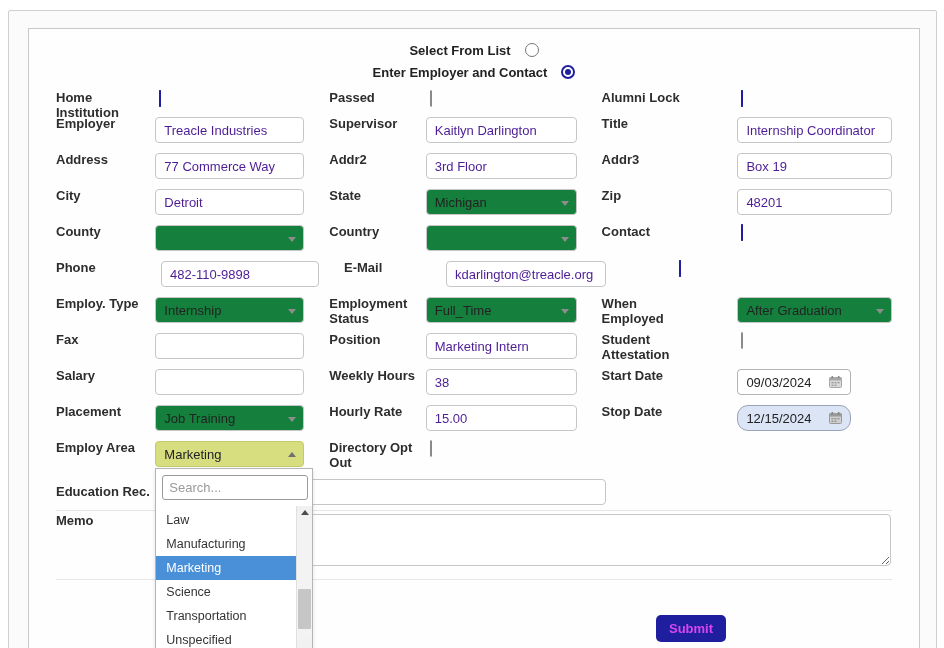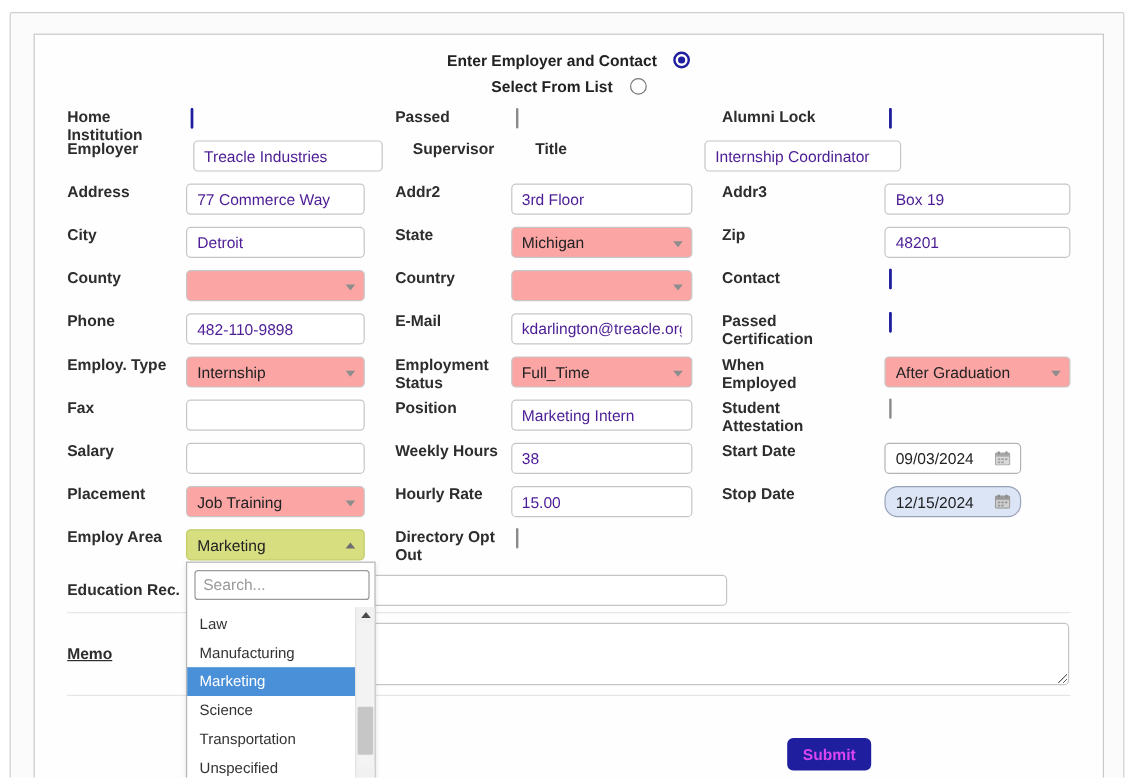--- a/index.html
+++ b/index.html
@@ -39,21 +39,21 @@
   .l2{width:102px;}
   .f2{width:160px;margin-right:25px;}
   .l3{width:97px;}
   .f3{width:164px;margin-left:44px;}
   .lbl{font-weight:700;color:#2d2d2d;line-height:1.15;padding-right:6px;}
   .ti{
     width:100%;height:26px;border:1px solid #c6c6c6;border-radius:4px;
     padding:0 8px;font-family:inherit;font-size:13px;color:#4c1d95;background:#fff;outline:none;
   }
   .sel{
-    position:relative;height:26px;border:1px solid #c6c6c6;border-radius:4px;background:#fca5a5;
+    position:relative;height:26px;border:1px solid #c6c6c6;border-radius:4px;background:#15803d;
     display:flex;align-items:center;padding:0 18px 0 8px;color:#222;cursor:default;
   }
   .sel::after{
     content:"";position:absolute;right:7px;top:11px;
     border-left:4px solid transparent;border-right:4px solid transparent;border-top:5px solid #8d8d8d;
   }
   .sel.open{background:var(--select-active);border-color:#c2cb66;}
   .sel.open::after{border-top:none;border-bottom:5px solid #6f6f6f;top:10px;}
   .cb{width:14px;height:14px;border:1px solid #8a8a8a;border-radius:3px;background:#fff;position:relative;margin-left:4px;flex:0 0 auto;}
   .cb.checked{background:var(--accent);border-color:var(--accent);}
@@ -65,21 +65,21 @@
   .datefield{
     width:114px;height:26px;border:1px solid #b3b3b3;border-radius:4px;background:#fff;
     display:flex;align-items:center;justify-content:space-between;padding:0 8px;color:#222;
   }
   .datefield.selected{background:var(--stopdate-bg);border-color:#9aa4b8;border-radius:11px;}
   .cal-icon{display:flex;align-items:center;}
   
   .row-education{display:flex;align-items:center;height:30px;}
   .f-wide{width:445px;}
   .hr{border-top:1px solid #e6e6e6;margin:3px 0;}
-  .row-memo{display:flex;align-items:center;height:62px;text-decoration:underline;}
+  .row-memo{display:flex;height:62px;}
   .memo-ta{
     width:730px;height:52px;border:1px solid #c6c6c6;border-radius:4px;
     font-family:inherit;font-size:13px;padding:4px 8px;resize:both;outline:none;background:#fff;
   }
   .submit-row{height:60px;}
   .submit-btn{
     margin:32px 0 0 600px;background:var(--accent);color:#d946ef;border:none;border-radius:5px;
     padding:6px 13px;font-family:inherit;font-size:13px;font-weight:700;cursor:pointer;
   }
   
@@ -102,43 +102,44 @@
   .sb-track{flex:1;position:relative;}
   .sb-thumb{position:absolute;left:1px;right:1px;top:58%;height:40px;background:#c6c6c6;border-radius:1px;}
 </style>
 </head>
 <body>
 
 <div class="outer">
 <div class="panel">
 
   <div class="radio-row">
+    <span class="radio-label">Select From List</span>
+    <span class="rad"></span>
+  </div>
+  <div class="radio-row">
     <span class="radio-label">Enter Employer and Contact</span>
     <span class="rad selected"></span>
-  </div>
-  <div class="radio-row">
-    <span class="radio-label">Select From List</span>
-    <span class="rad"></span>
   </div>
 
   <div class="grid">
 
     <div class="frow cb-row">
       <span class="lbl l1">Home Institution</span>
       <span class="f1"><span class="cb checked"></span></span>
       <span class="lbl l2">Passed</span>
       <span class="f2"><span class="cb"></span></span>
       <span class="lbl l3">Alumni Lock</span>
       <span class="f3"><span class="cb checked"></span></span>
     </div>
 
     <div class="frow">
       <span class="lbl l1">Employer</span>
       <span class="f1"><input class="ti" value="Treacle Industries" style=""></span>
       <span class="lbl l2">Supervisor</span>
+      <span class="f2"><input class="ti" value="Kaitlyn Darlington" style=""></span>
       <span class="lbl l3">Title</span>
       <span class="f3"><input class="ti" value="Internship Coordinator" style=""></span>
     </div>
 
     <div class="frow">
       <span class="lbl l1">Address</span>
       <span class="f1"><input class="ti" value="77 Commerce Way" style=""></span>
       <span class="lbl l2">Addr2</span>
       <span class="f2"><input class="ti" value="3rd Floor" style=""></span>
       <span class="lbl l3">Addr3</span>
@@ -173,21 +174,20 @@
           </span>
       <span class="lbl l3">Contact</span>
       <span class="f3"><span class="cb checked"></span></span>
     </div>
 
     <div class="frow">
       <span class="lbl l1">Phone</span>
       <span class="f1"><input class="ti" value="482-110-9898" style=""></span>
       <span class="lbl l2">E-Mail</span>
       <span class="f2"><input class="ti" value="kdarlington@treacle.org" style=""></span>
-      <span class="lbl l3">Passed Certification</span>
       <span class="f3"><span class="cb checked"></span></span>
     </div>
 
     <div class="frow">
       <span class="lbl l1">Employ. Type</span>
       <span class="f1">
             <span class="sel">
               <span>Internship</span>
             </span>
           </span>

